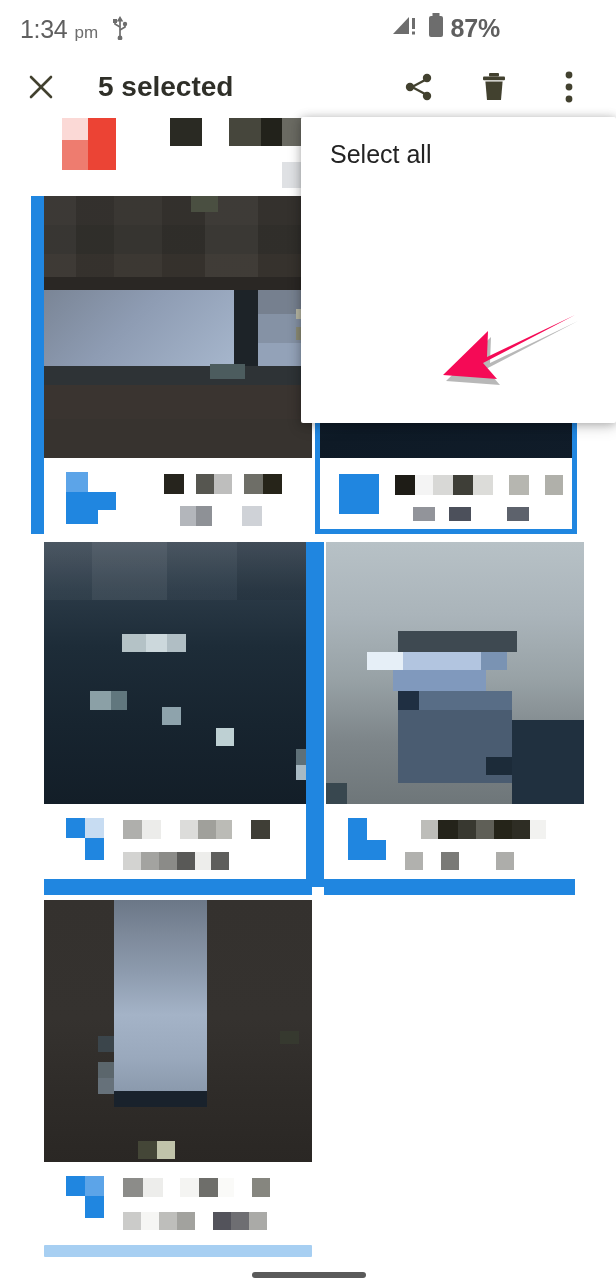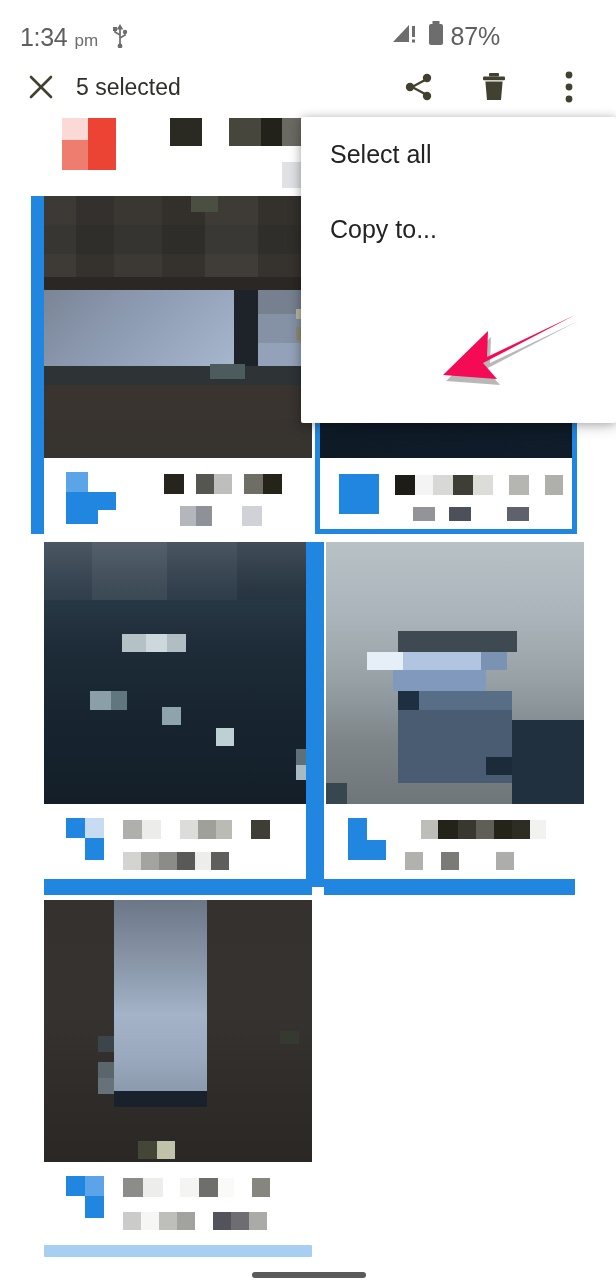--- a/index.html
+++ b/index.html
@@ -14,49 +14,49 @@
     width: 616px; height: 1280px;
     background: #ffffff;
     overflow: hidden;
   }
 
   
   .statusbar {
     position: absolute; left: 0; top: 0;
     width: 520px; height: 56px;
     display: flex; align-items: flex-end;
-    padding: 4px 20px;
+    padding: 12px 20px;
     color: #6d6d6d;
   }
   .sb-left { display: flex; align-items: baseline; gap: 7px; }
   .sb-time { font-size: 25px; color: #5f5f5f; letter-spacing: -0.3px; }
   .sb-ampm { font-size: 17px; color: #6d6d6d; }
   .sb-usb { margin-left: 6px; position: relative; top: 2px; }
   .sb-spacer { flex: 1; }
-  .sb-right { display: flex; align-items: center; gap: 6px; }
+  .sb-right { display: flex; align-items: center; gap: 6px; font-weight: bold; }
   .sb-batt-text { font-size: 25px; color: #5f5f5f; letter-spacing: -0.2px; }
 
   
   .appbar {
     position: absolute; left: 0; top: 56px;
     width: 616px; height: 62px;
     display: flex; align-items: center;
     background: #ffffff;
     padding: 0 18px;
   }
   .appbar-icon {
     width: 46px; height: 46px;
     display: flex; align-items: center; justify-content: center;
     flex: 0 0 auto;
   }
   .appbar-title {
-    font-size: 23px; color: #2f2f28;
-    margin-left: 12px;
+    font-size: 28px; color: #2f2f28;
+    margin-left: 34px;
     white-space: nowrap;
-    font-weight: 400;
+    font-weight: 700;
   }
   .appbar-spacer { flex: 1; }
   .appbar-actions { display: flex; align-items: center; gap: 29px; margin-right: 6px; }
 
   
   .appbar-shadow {
     position: absolute; left: 0; top: 118px;
     width: 616px; height: 6px;
     background: linear-gradient(to bottom, rgba(0,0,0,0.10), rgba(0,0,0,0));
     pointer-events: none;
@@ -405,23 +405,20 @@
         <span class="px" style="left:205px; top:50px; width:18px; height:18px; background:#AAAAA7;"></span>
       </div>
     </div>
 
   </div>
 
   <div class="menu" style="left:301px; top:117px; width:315px; height:306px;">
     <div class="menu-item">
       <span>Select all</span>
     </div>
-    <div class="menu-item">
-      <span>Copy to...</span>
-    </div>
   </div>
 
   <div class="arrow" style="left:435px; top:313px; width:145px; height:80px;">
     <svg width="145" height="80" viewBox="0 0 145 80">
       <g transform="translate(1,3)">
         <path d="M140 2 L52 44 L53 18 L8 62 L62 66 L48 50 Z" fill="rgba(0,0,0,0.28)" transform="translate(2,3)"></path>
       </g>
       <path d="M140 2 L52 44 L53 18 L8 62 L62 66 L48 50 Z" fill="#F50A56"></path>
     </svg>
   </div>

